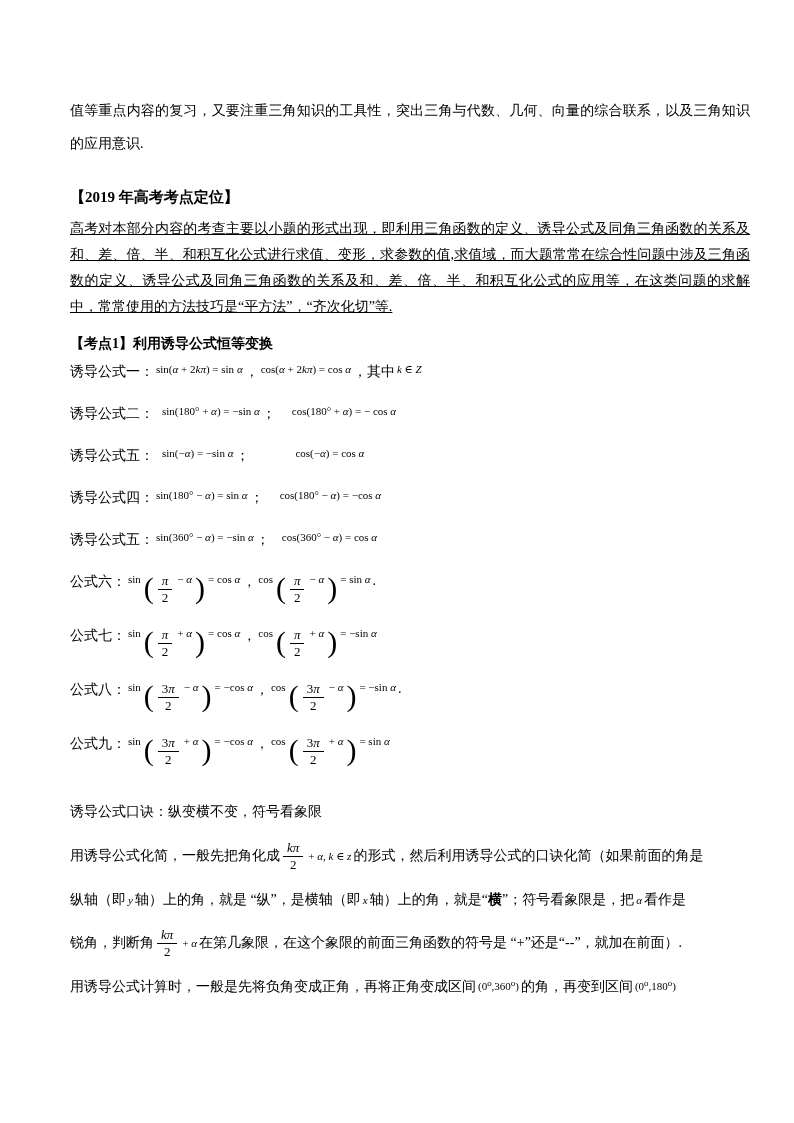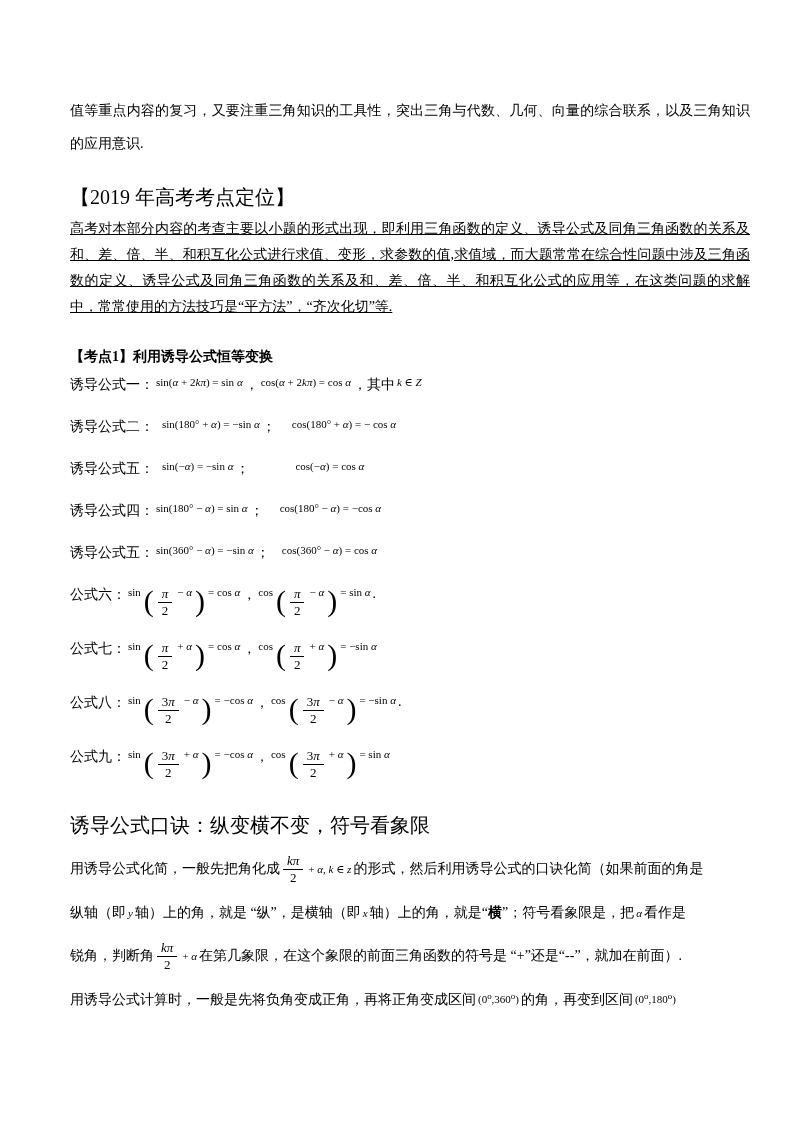--- a/index.html
+++ b/index.html
@@ -6,28 +6,28 @@
   html, body { margin: 0; padding: 0; background: #ffffff; }
   .page {
     width: 794px; height: 1123px;
     padding: 94px 44px 0 70px;
     background: #fff; color: #000;
     font-family: "Liberation Serif", "DejaVu Serif", serif;
     overflow: hidden;
   }
   .para { margin: 0; }
   .intro { font-size: 14px; line-height: 33px; text-align: justify; }
-  .exam-heading { margin: 26px 0 0 0; font-size: 20px; font-weight: normal; line-height: 22px; }
+  .exam-heading { margin: 26px 0 0 0; font-size: 15px; font-weight: bold; line-height: 22px; }
   .body-para { margin-top: 8px; font-size: 14px; line-height: 26px; text-align: justify; text-decoration: underline; }
-  .sub-heading { margin: 26px 0 0 0; font-size: 14px; font-weight: bold; line-height: 22px; }
+  .sub-heading { margin: 13px 0 0 0; font-size: 14px; font-weight: bold; line-height: 22px; }
   .sub-heading + .sub-heading { margin-top: 12px; }
   .formula-list { margin-top: 8px; }
   .formula-line { display: flex; align-items: flex-start; height: 42px; font-size: 14px; white-space: nowrap; }
   .formula-line.tall { height: 54px; }
-  .koujue { margin-top: 8px; font-size: 20px; line-height: 30px; }
+  .koujue { margin-top: 8px; font-size: 14px; line-height: 30px; }
   .closing { margin-top: 4px; }
   .closing-line { display: flex; align-items: center; height: 37px; font-size: 14px; white-space: nowrap; }
   .closing-line.tall { height: 50px; }
   .cn { font-family: "Liberation Serif", "DejaVu Serif", serif; }
   .cn.bold { font-weight: bold; }
   .math { font-family: "Liberation Serif", "DejaVu Serif", serif; font-size: 11px; margin: 0 2px; }
   .math i { font-style: italic; }
   .frac {
     display: inline-flex; flex-direction: column; align-items: center;
     font-family: "Liberation Serif", "DejaVu Serif", serif;

